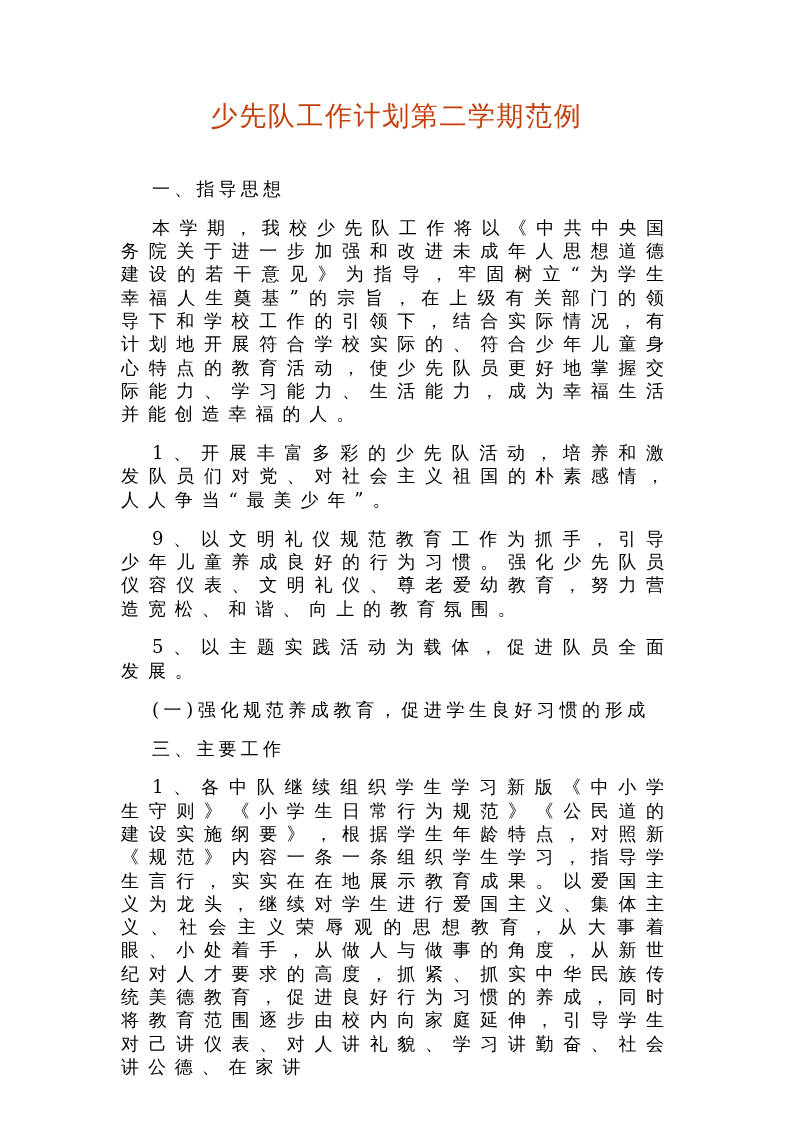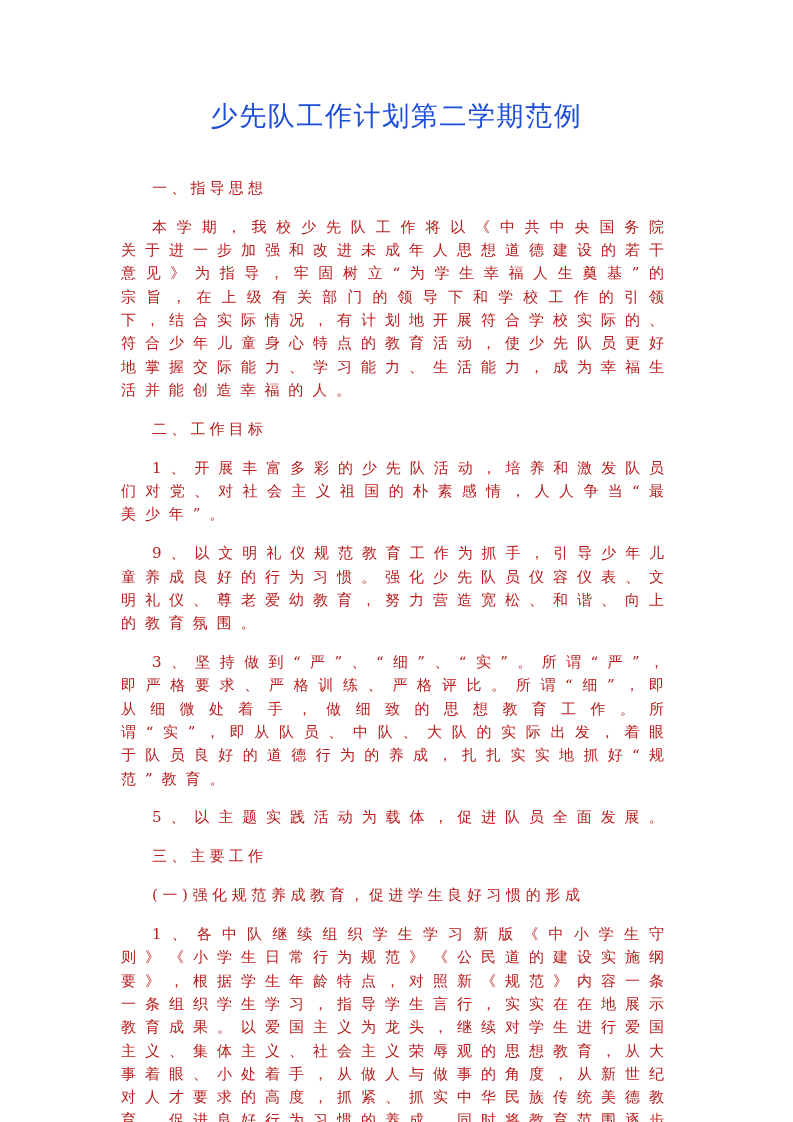--- a/index.html
+++ b/index.html
@@ -27,59 +27,57 @@
       left: 0;
       width: 793px;
       top: 98px;
       text-align: center;
       font-size: 27px;
       line-height: 36px;
       letter-spacing: 1.6px;
       font-weight: normal;
       margin: 0;
       font-family: "DejaVu Sans", "Liberation Sans", sans-serif;
-      color: #1d4ed8;
+      color: #c2410c;
     }
     .content {
       position: absolute;
       left: 121px;
       top: 177px;
       width: 552px;
     }
     .p {
       margin: 0 0 15.6px 0;
-      font-size: 15px;
+      font-size: 18px;
       line-height: 23.3px;
       letter-spacing: 8.9px;
       text-align: justify;
       text-indent: 31px;
       word-break: break-all;
-      color: #b91c1c;
+      color: #000000;
     }
     .p.heading {
       letter-spacing: 4.2px;
     }
     .p.subheading {
       letter-spacing: 4.6px;
       text-indent: 31px;
     }
   </style>
 </head>
 <body>
 
 <div class="page">
   <h1 class="title">少先队工作计划第二学期范例</h1>
 
   <div class="content">
     <p class="p heading">一、指导思想</p>
     <p class="p">本学期，我校少先队工作将以《中共中央国务院关于进一步加强和改进未成年人思想道德建设的若干意见》为指导，牢固树立“为学生幸福人生奠基”的宗旨，在上级有关部门的领导下和学校工作的引领下，结合实际情况，有计划地开展符合学校实际的、符合少年儿童身心特点的教育活动，使少先队员更好地掌握交际能力、学习能力、生活能力，成为幸福生活并能创造幸福的人。</p>
 
-    <p class="p heading">二、工作目标</p>
     <p class="p">1、开展丰富多彩的少先队活动，培养和激发队员们对党、对社会主义祖国的朴素感情，人人争当“最美少年”。</p>
     <p class="p">9、以文明礼仪规范教育工作为抓手，引导少年儿童养成良好的行为习惯。强化少先队员仪容仪表、文明礼仪、尊老爱幼教育，努力营造宽松、和谐、向上的教育氛围。</p>
-    <p class="p">3、坚持做到“严”、“细”、“实”。所谓“严”，即严格要求、严格训练、严格评比。所谓“细”，即从细微处着手，做细致的思想教育工作。所谓“实”，即从队员、中队、大队的实际出发，着眼于队员良好的道德行为的养成，扎扎实实地抓好“规范”教育。</p>
     <p class="p">5、以主题实践活动为载体，促进队员全面发展。</p>
 
+    <p class="p subheading">(一)强化规范养成教育，促进学生良好习惯的形成</p>
     <p class="p heading">三、主要工作</p>
-    <p class="p subheading">(一)强化规范养成教育，促进学生良好习惯的形成</p>
     <p class="p">1、各中队继续组织学生学习新版《中小学生守则》《小学生日常行为规范》《公民道的建设实施纲要》，根据学生年龄特点，对照新《规范》内容一条一条组织学生学习，指导学生言行，实实在在地展示教育成果。以爱国主义为龙头，继续对学生进行爱国主义、集体主义、社会主义荣辱观的思想教育，从大事着眼、小处着手，从做人与做事的角度，从新世纪对人才要求的高度，抓紧、抓实中华民族传统美德教育，促进良好行为习惯的养成，同时将教育范围逐步由校内向家庭延伸，引导学生对己讲仪表、对人讲礼貌、学习讲勤奋、社会讲公德、在家讲</p>
   </div>
 </div>
 
 </body></html>

